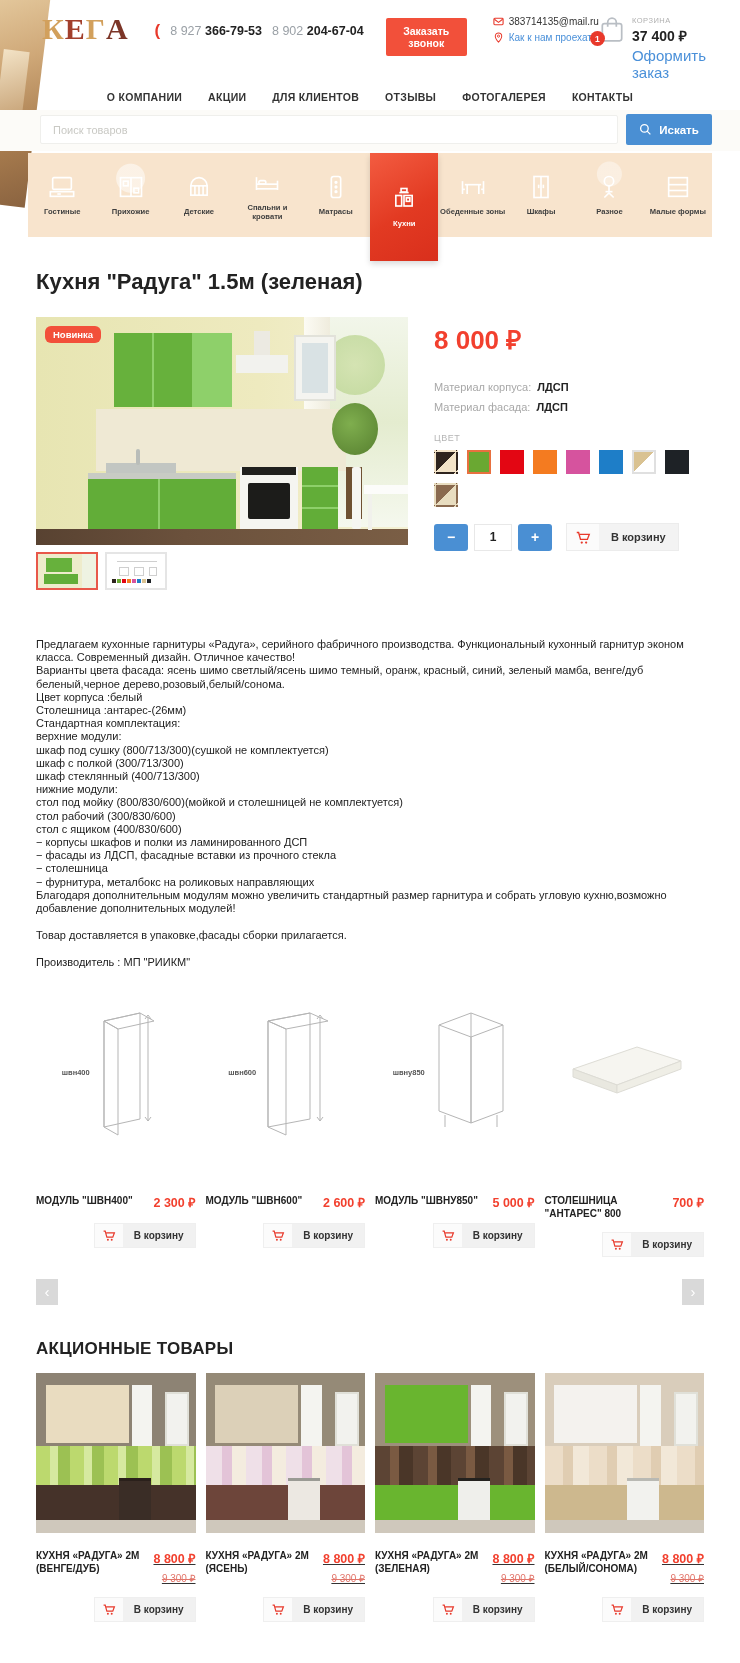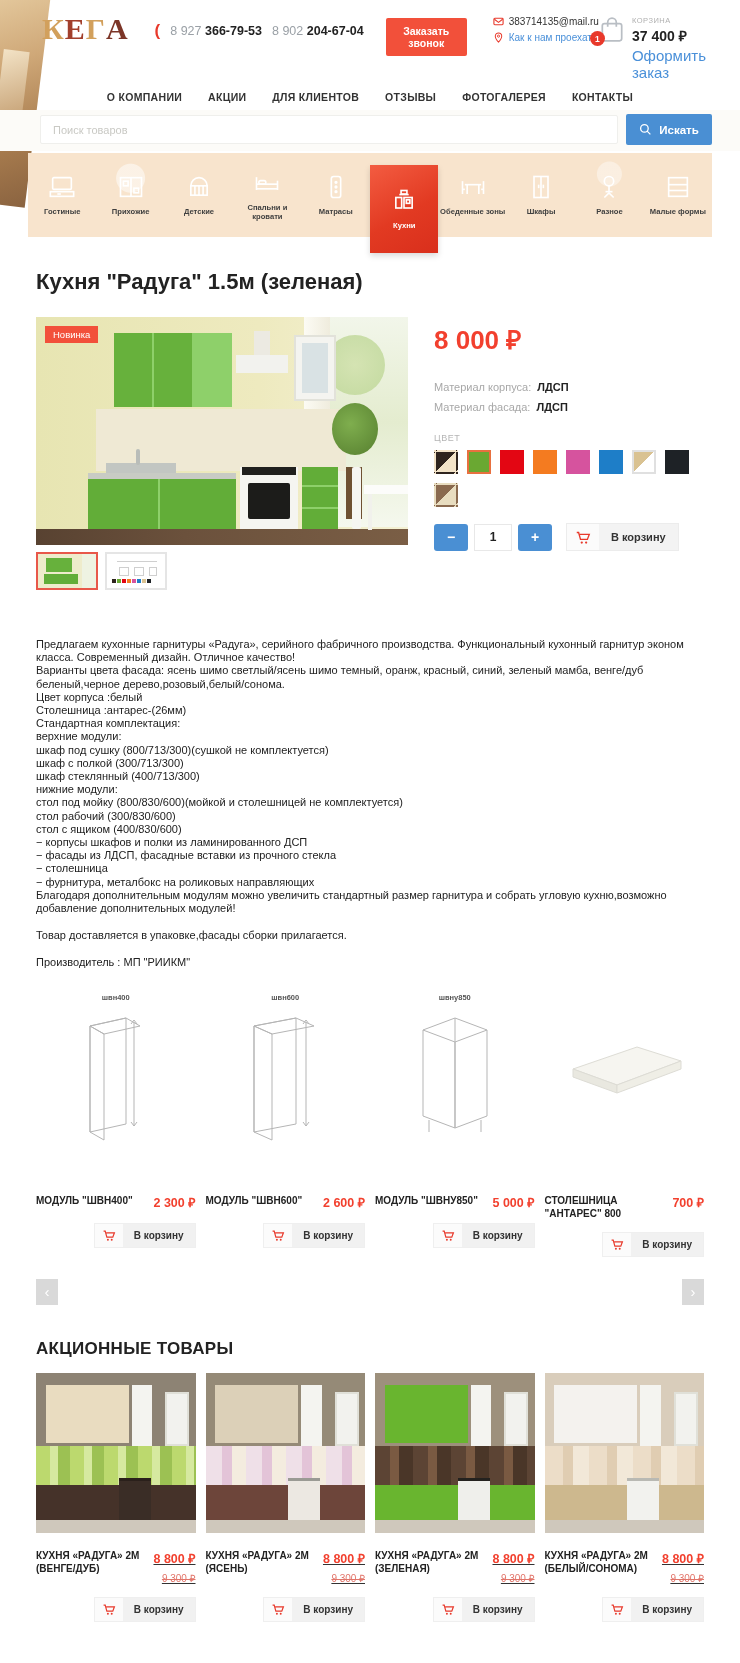--- a/index.html
+++ b/index.html
@@ -54,32 +54,32 @@
           background:#f8e4cd;
           background-image:radial-gradient(circle at 15% 30%, rgba(255,255,255,.5) 0 14px, transparent 15px),
                            radial-gradient(circle at 55% 75%, rgba(255,255,255,.35) 0 18px, transparent 19px),
                            radial-gradient(circle at 85% 25%, rgba(255,255,255,.4) 0 12px, transparent 13px);
           overflow:visible; }
   .cat { flex:1; display:flex; flex-direction:column; align-items:center; justify-content:center;
           gap:7px; cursor:pointer; }
   .cat-label { font-size:7.6px; font-weight:bold; color:#3f3f3f; text-align:center; line-height:1.1; }
   .cat svg { stroke:#fff; fill:none; stroke-width:1.4; }
   .cat.active { background:linear-gradient(150deg,#f35c41 0%,#e23a22 55%,#d92f1c 100%);
-          height:88px; margin-top:12px; box-shadow:0 3px 6px rgba(0,0,0,.15); }
+          height:108px; margin-top:0; box-shadow:0 3px 6px rgba(0,0,0,.15); }
   .cat.active .cat-label { color:#fff; }
 
   
   main { position:relative; z-index:1; padding:0 36px; }
   h1 { margin-top:32px; font-size:22px; color:#222; font-weight:bold; }
   .product-grid { display:flex; margin-top:22px; gap:26px; }
   .gallery { width:372px; flex:0 0 auto; }
   .photo { position:relative; width:372px; height:228px; overflow:hidden;
           background:linear-gradient(90deg,#e7e5b2 0%,#eeeabf 60%,#f4f1d4 100%); }
   .nov-badge { position:absolute; left:9px; top:9px; background:#f2503a; color:#fff; font-size:9.5px;
-          font-weight:normal; padding:3px 8px; z-index:6; }
+          font-weight:bold; padding:3px 8px; z-index:6;border-radius:6px; }
   .win { position:absolute; right:0; top:0; width:100px; height:210px;
           background:linear-gradient(180deg,#f2f6ea 0%,#e4eccf 50%,#f5f8ee 100%); border-left:5px solid #fdfdfb; }
   .win:before { content:""; position:absolute; left:12px; top:18px; width:60px; height:60px; border-radius:50%;
           background:radial-gradient(circle,#cfe0a8,#b9d491); opacity:.8; }
   .curtain { position:absolute; right:78px; top:0; width:26px; height:200px;
           background:linear-gradient(90deg,#fcfbf4,#efecdd); border-radius:0 0 40% 40%; }
   .uppers { position:absolute; left:78px; top:16px; width:118px; height:74px; background:#67b13c;
           background-image:linear-gradient(90deg,transparent 0 38px,#8ed06a 38px 40px,transparent 40px 78px,#8ed06a 78px 80px); }
   .hood { position:absolute; left:200px; top:38px; width:52px; height:18px; background:#f2f2ee; }
   .hood:before { content:""; position:absolute; left:18px; top:-24px; width:16px; height:24px; background:#eceae2; }
@@ -138,21 +138,21 @@
 
   .descr { margin-top:48px; font-size:11px; line-height:13.2px; color:#222; }
   .descr .dline { }
   .descr .gap { margin-top:14px; }
 
   .section-h { margin-top:34px; font-size:17px; font-weight:bold; color:#222; letter-spacing:.3px; }
 
   
   .rel-grid { display:grid; grid-template-columns:repeat(4,1fr); gap:10px; margin-top:10px; }
   .rel-card { display:flex; flex-direction:column; }
-  .rel-fig { height:188px; display:flex; flex-direction:column; align-items:center; justify-content:center;text-align:right; }
+  .rel-fig { height:188px; display:flex; flex-direction:row; align-items:center; justify-content:center;text-align:right; }
   .rel-diagram-label { font-size:7.5px; color:#555; font-weight:bold; margin-bottom:2px; }
   .rel-fig svg { stroke:#b5b5b5; fill:none; stroke-width:1; }
   .rel-meta { display:flex; justify-content:space-between; align-items:flex-start; margin-top:26px; gap:4px; }
   .rel-name { font-size:10px; font-weight:bold; color:#222; line-height:1.3; }
   .rel-price { font-size:12.5px; font-weight:bold; color:#f2402e; white-space:nowrap; }
   .mini-cart-btn { margin-top:12px; align-self:flex-end; display:flex; align-items:center; height:25px;
           cursor:pointer; border:1px solid #efefef; background:#fbfbfb; }
   .mini-cart-btn .ac-ico { width:28px; display:flex; align-items:center; justify-content:center; }
   .mini-cart-btn .ac-label { background:#f1f1f1; height:100%; display:flex; align-items:center;
           padding:0 11px; font-size:10px; font-weight:bold; color:#333; }

